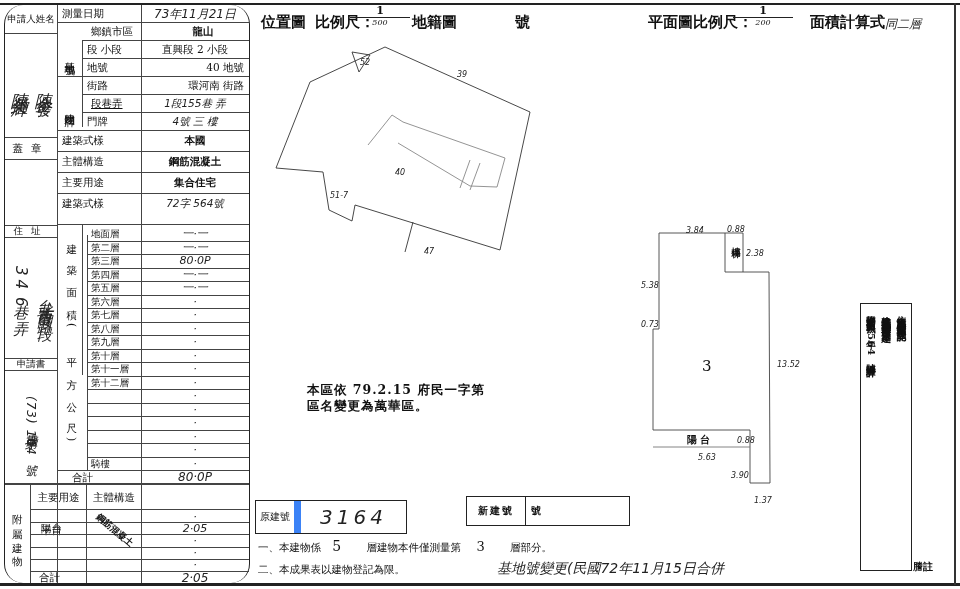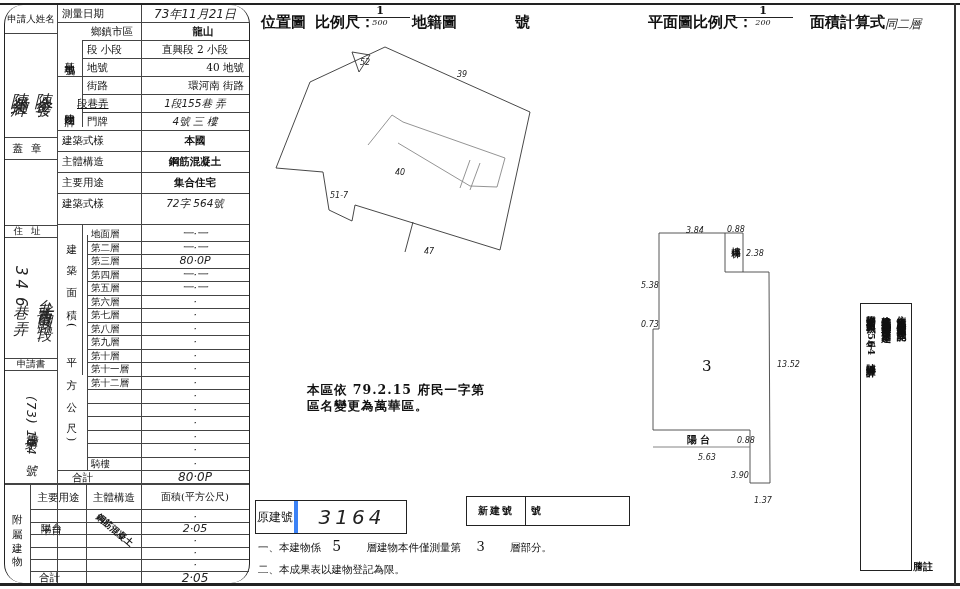--- a/index.html
+++ b/index.html
@@ -82,21 +82,21 @@
     <div class="cell" style="left:137px;top:36px;width:106px;height:16px;">直興段 2 小段</div>
     <div class="hl" style="left:78px;top:53px;width:166px;"></div>
     <div class="cell spread" style="left:78px;top:54px;width:58px;height:16px;">地號</div>
     <div class="cell" style="left:137px;top:54px;width:106px;height:16px;justify-content:flex-end;padding-right:4px;">40 地號</div>
     <div class="hl" style="left:53px;top:71px;width:191px;"></div>
 
     <div class="cell vert" style="left:53px;top:72px;width:24px;height:60px;letter-spacing:1px;">建物門牌</div>
     <div class="cell spread" style="left:78px;top:72px;width:58px;height:16px;">街路</div>
     <div class="cell" style="left:137px;top:72px;width:106px;height:16px;justify-content:flex-end;padding-right:4px;">環河南 街路</div>
     <div class="hl" style="left:78px;top:89px;width:166px;"></div>
-    <div class="cell spread" style="left:68px;top:90px;width:58px;height:16px;text-decoration:underline;">段巷弄</div>
+    <div class="cell spread" style="left:82px;top:90px;width:58px;height:16px;text-decoration:underline;">段巷弄</div>
     <div class="cell hw" style="left:137px;top:90px;width:106px;height:16px;">1段155巷 弄</div>
     <div class="hl" style="left:78px;top:107px;width:166px;"></div>
     <div class="cell spread" style="left:78px;top:108px;width:58px;height:16px;">門牌</div>
     <div class="cell hw" style="left:137px;top:108px;width:106px;height:16px;">4號 三 樓</div>
     <div class="hl" style="left:53px;top:125px;width:191px;"></div>
 
     <div class="cell spread" style="left:53px;top:126px;width:83px;height:19px;">建築式樣</div>
     <div class="cell bold" style="left:137px;top:126px;width:106px;height:19px;">本國</div>
     <div class="hl" style="left:53px;top:146px;width:191px;"></div>
     <div class="cell spread" style="left:53px;top:147px;width:83px;height:19px;">主體構造</div>
@@ -166,21 +166,20 @@
         <div class="hl" style="left:83px;top:451.5px;width:161px;"></div>
       </div>
 
     <div class="hl" style="left:53px;top:465px;width:191px;"></div>
     <div class="cell spread" style="left:53px;top:466px;width:83px;height:12px;padding:0 14px;">合計</div>
     <div class="cell hw" style="left:137px;top:466px;width:106px;height:12px;font-size:12px;">80·0P</div>
 
     <div class="cell vert" style="left:0;top:480px;width:25px;height:98px;letter-spacing:14px;">附屬建物</div>
     <div class="cell" style="left:26px;top:480px;width:55px;height:24px;">主要用途</div>
     <div class="cell" style="left:82px;top:480px;width:54px;height:24px;">主體構造</div>
-    <div class="cell" style="left:137px;top:480px;width:106px;height:24px;font-size:10px;">面積(平方公尺)</div>
     <div class="hl" style="left:26px;top:504px;width:218px;"></div>
     <div id="annex">
         <div class="cell" style="left:26px;top:519px;width:55px;height:12px;justify-content:space-between;padding:0 10px;">平台</div>
         <div class="cell hw" style="left:137px;top:505px;width:106px;height:12px;font-size:11px;">·</div>
         <div class="cell" style="left:26px;top:517.2px;width:55px;height:12px;justify-content:space-between;padding:0 10px;">陽台</div>
         <div class="cell hw" style="left:137px;top:517.2px;width:106px;height:12px;font-size:11px;">2·05</div>
         <div class="hl" style="left:26px;top:517.2px;width:218px;"></div>
         <div class="cell" style="left:26px;top:529.4px;width:55px;height:12px;justify-content:space-between;padding:0 10px;"></div>
         <div class="cell hw" style="left:137px;top:529.4px;width:106px;height:12px;font-size:11px;">·</div>
         <div class="hl" style="left:26px;top:529.4px;width:218px;"></div>
@@ -250,36 +249,37 @@
   <span style="position:absolute;left:702px;top:357px;font-size:15px;">3</span>
   <span class="vert" style="position:absolute;left:729px;top:240px;font-size:9px;font-weight:bold;letter-spacing:2px;">樓梯</span>
   <span style="position:absolute;left:687px;top:433px;font-size:10px;font-weight:bold;letter-spacing:3px;">陽台</span>
 
   <div class="notice">
     <div>本區依 79.2.15 府民一字第</div>
     <div>區名變更為萬華區。</div>
   </div>
 
   <div class="box" style="left:255px;top:500px;width:152px;height:34px;display:flex;">
-    <span style="width:38px;border-right:4px solid #3b82f6;font-size:12px;display:flex;align-items:center;justify-content:center;">原建號</span>
+    <span style="width:38px;border-right:7px solid #3b82f6;font-size:10px;display:flex;align-items:center;justify-content:center;">原建號</span>
     <span class="hw" style="flex:1;font-size:20px;display:flex;align-items:center;justify-content:center;letter-spacing:4px;">3164</span>
   </div>
   <div class="box" style="left:466px;top:496px;width:164px;height:30px;display:flex;">
     <span style="width:58px;border-right:1px solid #222;font-size:10px;font-weight:bold;display:flex;align-items:center;justify-content:center;letter-spacing:2px;">新建號</span>
     <span style="width:20px;font-size:10px;font-weight:bold;display:flex;align-items:center;justify-content:center;">號</span>
   </div>
 
   <div class="footline" style="left:258px;top:538px;">
     <span>一、本建物係</span>
     <span style="font-size:14px;margin:0 22px 0 8px;">5</span>
     <span>層建物本件僅測量第</span>
     <span style="font-size:13px;margin:0 22px 0 12px;">3</span>
     <span>層部分。</span>
   </div>
   <div class="footline" style="left:258px;top:563px;">二、本成果表以建物登記為限。</div>
+  <div class="footline hw" style="left:497px;top:560px;font-size:14px;">基地號變更(民國72年11月15日合併</div>
 
   <div class="vnote">
     <span>依實施建築改良物所有權第一次登記測</span>
     <span>建物位置免丹測建物平面圖作業規定本建</span>
     <span>物平面圖依使用執照72年564號轉繪計算</span>
   </div>
   <span style="position:absolute;left:913px;top:560px;font-size:10px;font-weight:bold;">謄註</span>
 </div>
 
 </body></html>

